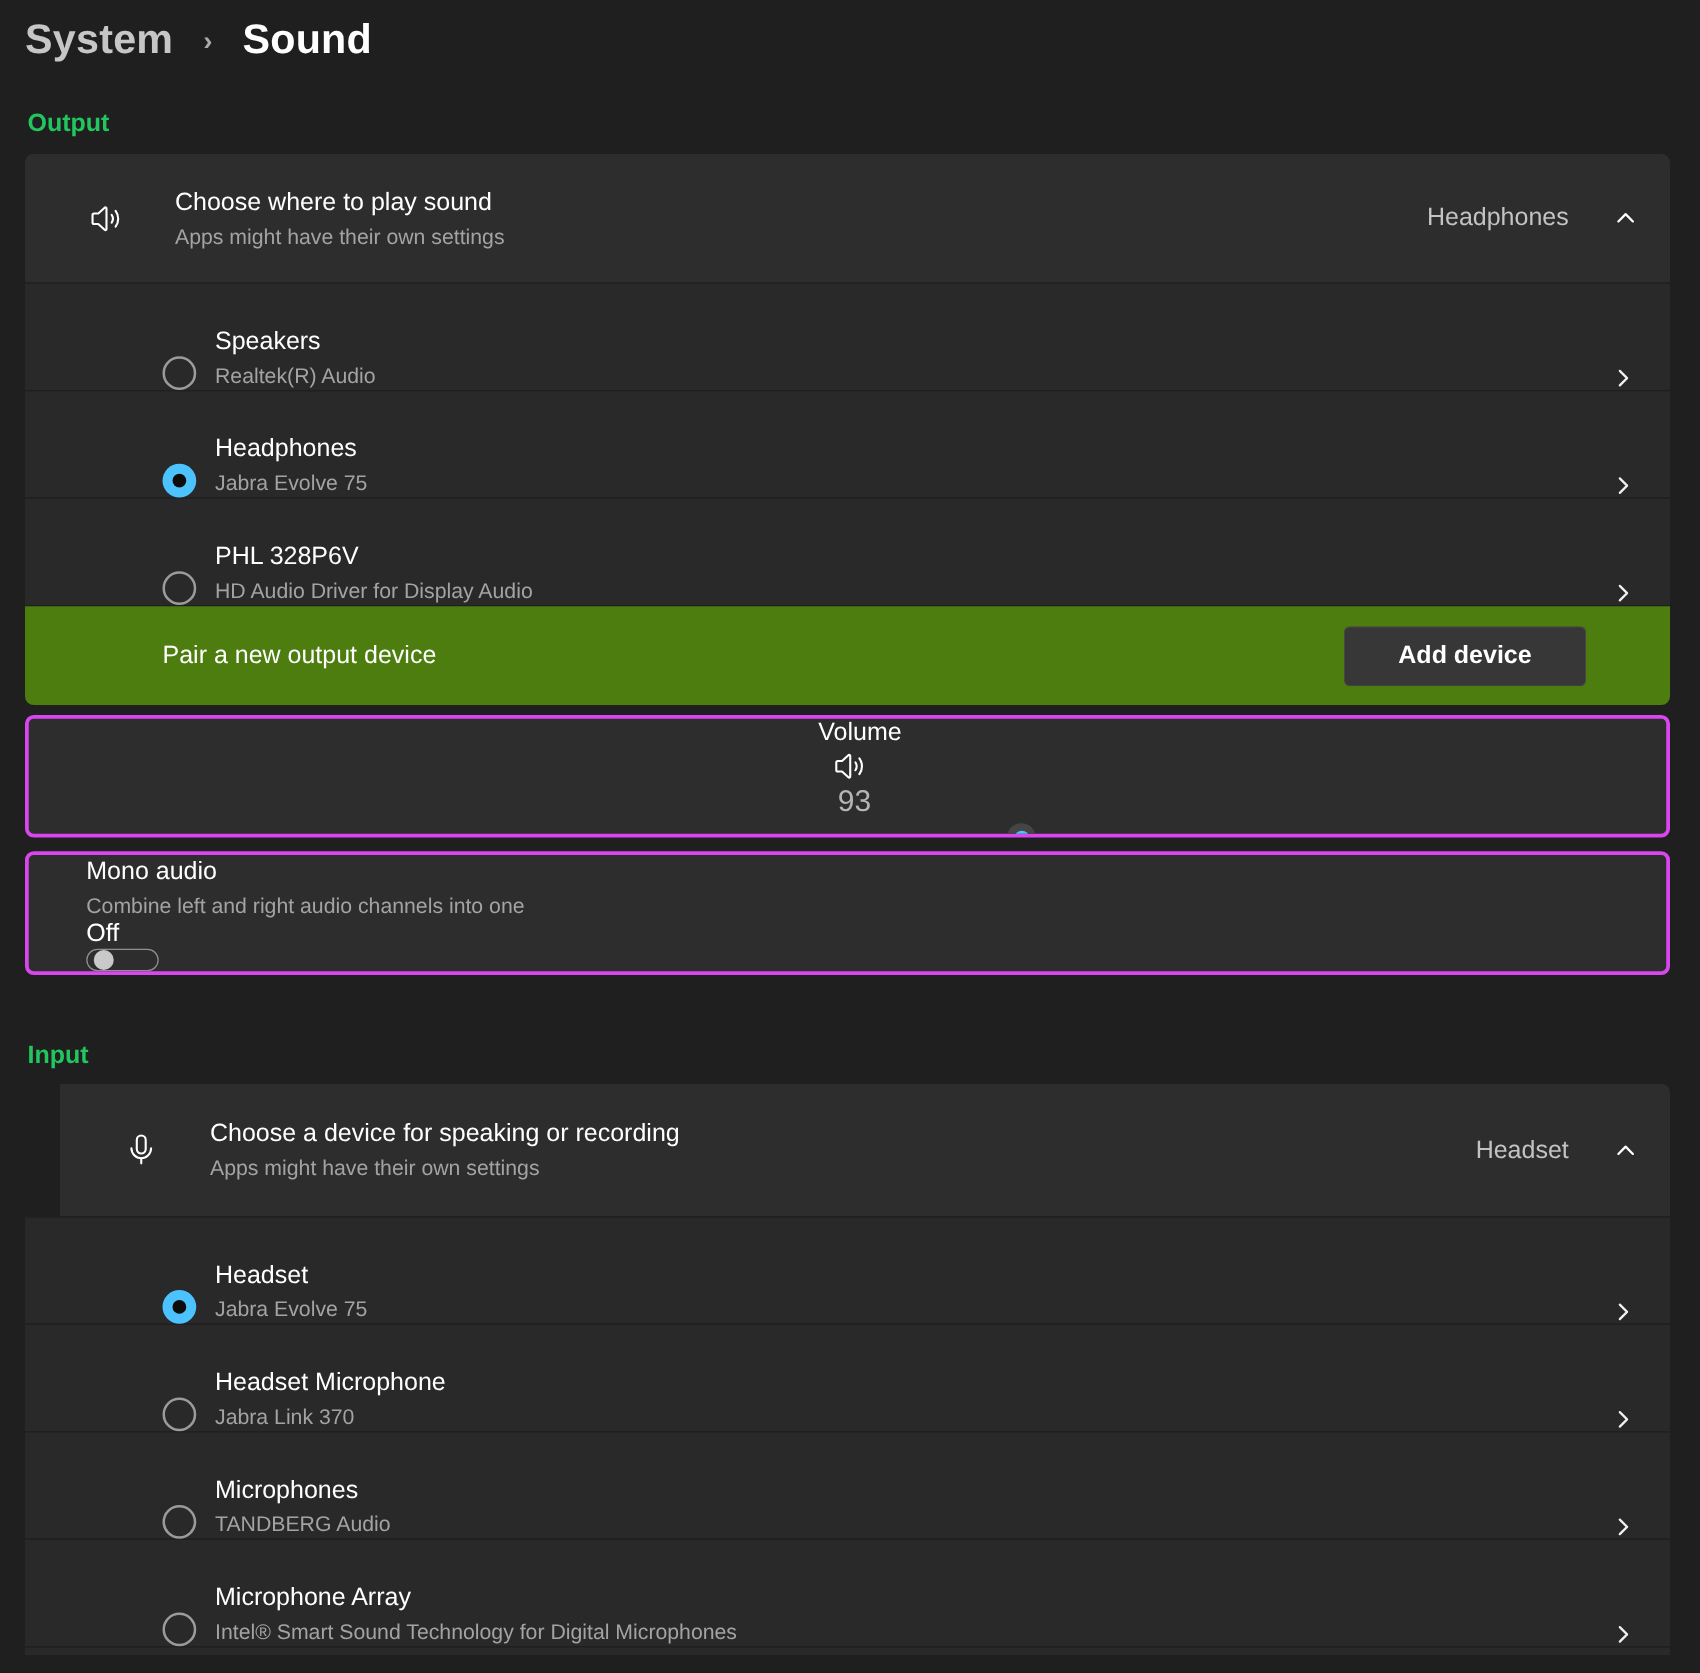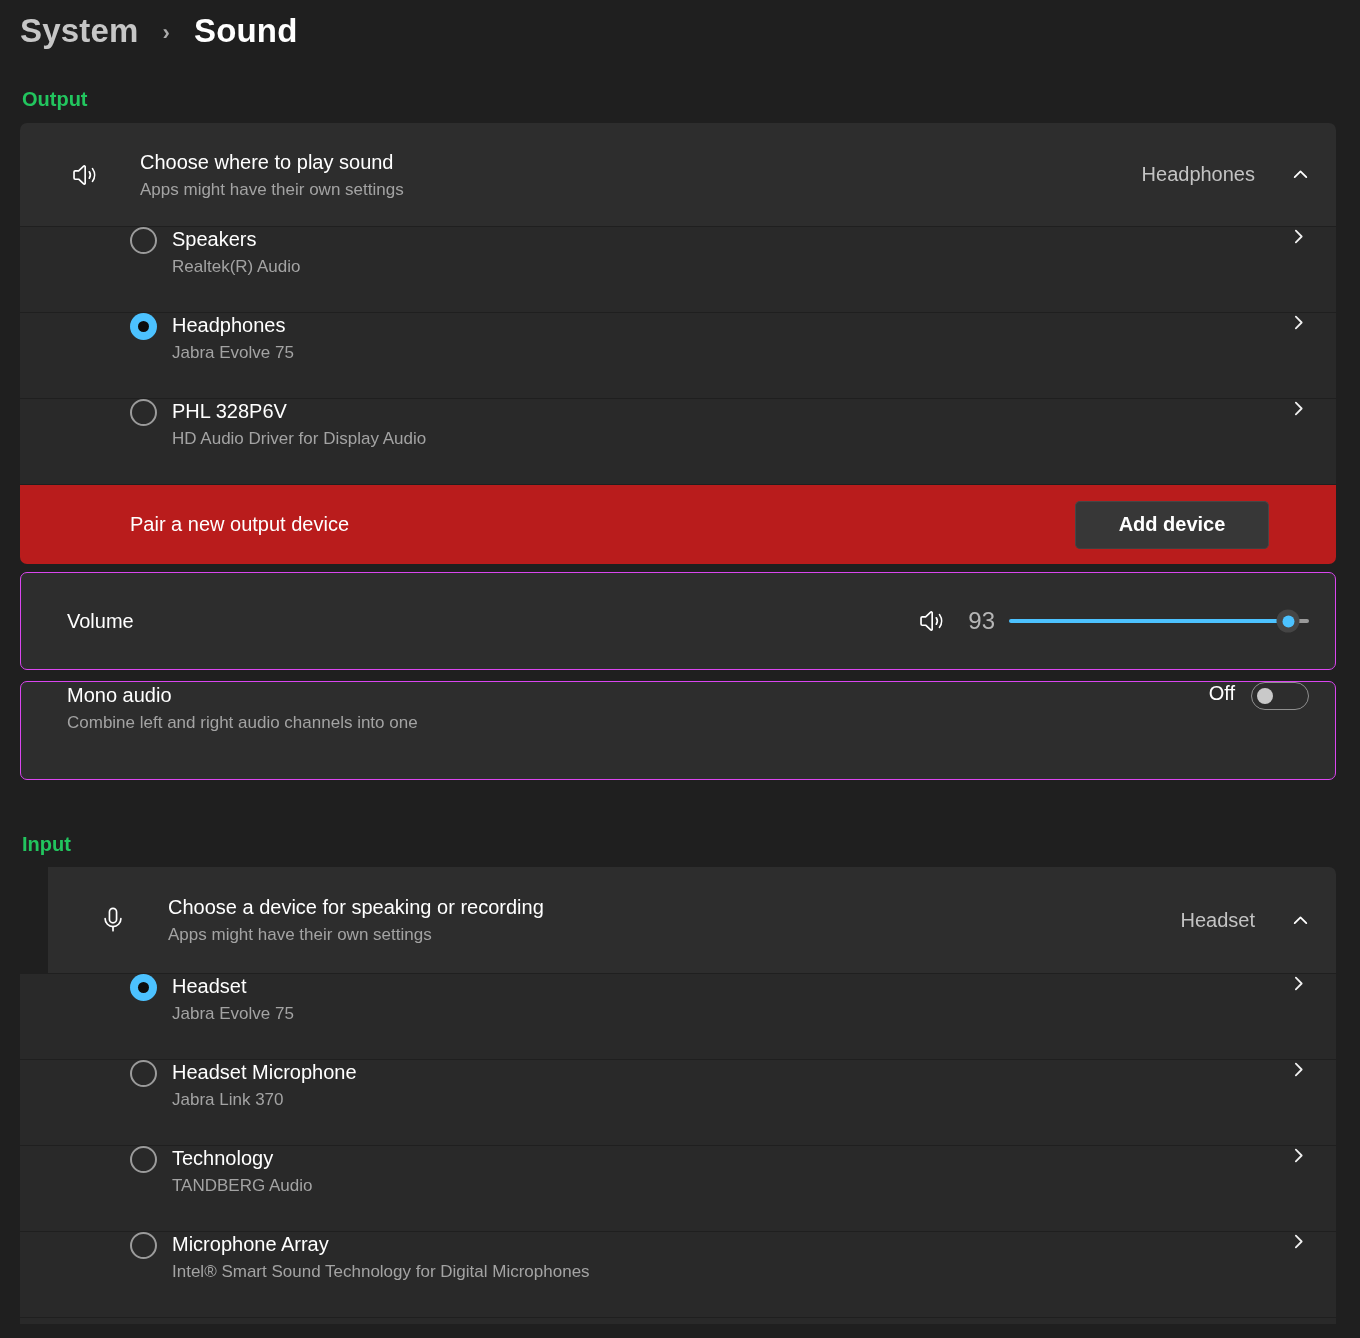--- a/index.html
+++ b/index.html
@@ -17,58 +17,58 @@
   .crumb-parent { font-size:33px; font-weight:600; color:#c6c6c6; letter-spacing:.2px; }
   .crumb-sep { font-size:22px; color:#ababab; font-weight:600; padding-top:4px; }
   .crumb-current { font-size:33px; font-weight:700; color:#ffffff; letter-spacing:.2px; }
 
   .section-label { font-size:20px; font-weight:700; color:#22c55e; }
   .section-label.output { margin:26px 0 12px 2px; }
   .section-label.input  { margin:53px 0 0 2px; }
 
   
   .card { width:1316px; border-radius:7px; overflow:hidden; }
-  .card.simple { background:#2d2d2d; border:1px solid #d946ef; }
+  .card.simple { background:#2d2d2d; border:3px solid #d946ef;flex-direction:column; }
   .chooser-card .head-row { background:#2d2d2d; }
   .chooser-card .sub-row  { background:#292929; border-top:1px solid #1f1f1f; }
 
   
   .head-row {
     height:103px; display:flex; align-items:center;
     padding:0 26px 0 50px; cursor:default;gap:12px;
   }
   .head-icon { width:30px; height:30px; flex:0 0 30px; margin-right:28px; display:flex; align-items:center; justify-content:center; }
   .head-text { flex:1 1 auto; min-width:0; }
   .row-title { font-size:20px; color:#ffffff; line-height:26px; }
   .row-sub   { font-size:17px; color:#a3a3a3; line-height:23px; margin-top:3px; }
   .head-value { font-size:20px; color:#c3c3c3; margin-right:24px; }
   .chev { display:flex; align-items:center; justify-content:center; }
 
   
   .device-row {
-    min-height:86px; display:flex; align-items:flex-start;
-    padding:0 28px 0 110px; cursor:default;
+    min-height:86px; display:flex; align-items:flex-end;
+    padding:16px 28px 0 110px; cursor:default;
   }
   .radio {
     width:27px; height:27px; border-radius:50%;
     border:2px solid #9b9b9b; flex:0 0 27px; margin-right:15px;
     position:relative; background:transparent;
   }
   .radio.selected { border:none; background:var(--accent,#4cc2ff); }
   .radio.selected::after {
     content:""; position:absolute; inset:8px; border-radius:50%; background:#0d0d0d;
   }
   .device-text { flex:1 1 auto; }
   .device-name { font-size:20px; color:#ffffff; line-height:25px; }
   .device-desc { font-size:17px; color:#a3a3a3; line-height:23px; margin-top:3px; }
 
   
   .pair-row {
     height:80px; display:flex; align-items:center;
-    padding:0 67px 0 110px; background:#b91c1c; border-top:1px solid #1f1f1f;
+    padding:0 67px 0 110px; background:#4d7c0f; border-top:1px solid #1f1f1f;
   }
   .pair-label { flex:1 1 auto; font-size:20px; color:#ffffff; }
   .btn {
     min-width:194px; height:48px; border-radius:5px;
     background:#373737; border:1px solid #464646; border-bottom-color:#404040;
     color:#ffffff; font-size:20px; font-family:inherit; cursor:pointer;
     display:flex; align-items:center; justify-content:center; padding:0 22px;font-weight:bold;
   }
 
   
@@ -258,21 +258,21 @@
     <span class="chev">
       <svg width="19" height="19" viewBox="0 0 18 18" fill="none" stroke="#f0f0f0" stroke-width="1.7" stroke-linecap="round" stroke-linejoin="round">
         <path d="M6.5 3.5 L12 9 L6.5 14.5"></path>
       </svg>
     </span>
   </div>
 
   <div class="device-row sub-row">
     <span class="radio"></span>
     <div class="device-text">
-      <div class="device-name">Technology</div>
+      <div class="device-name">Microphones</div>
       <div class="device-desc">TANDBERG Audio</div>
     </div>
     <span class="chev">
       <svg width="19" height="19" viewBox="0 0 18 18" fill="none" stroke="#f0f0f0" stroke-width="1.7" stroke-linecap="round" stroke-linejoin="round">
         <path d="M6.5 3.5 L12 9 L6.5 14.5"></path>
       </svg>
     </span>
   </div>
 
   <div class="device-row sub-row">

